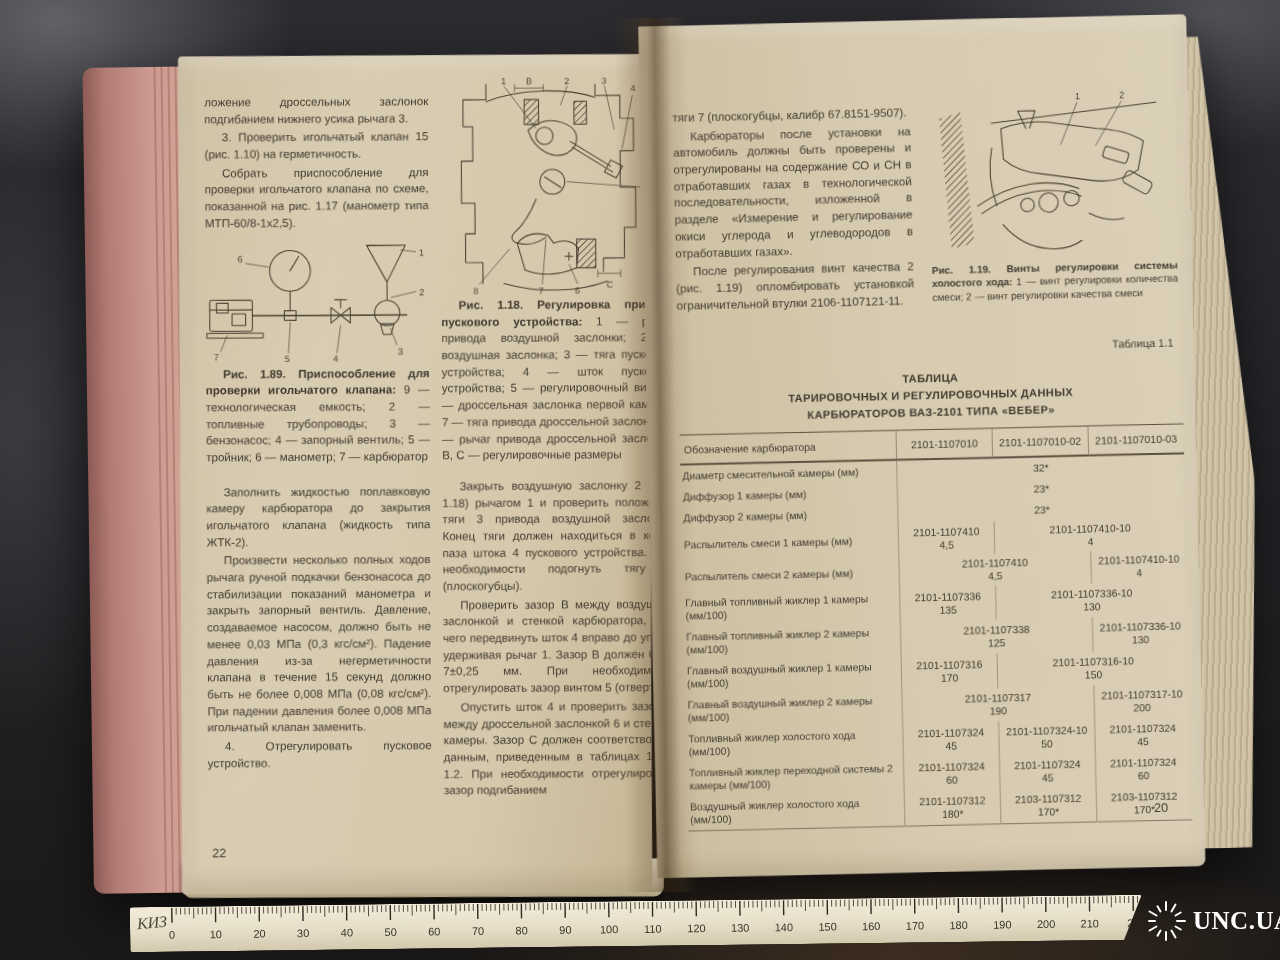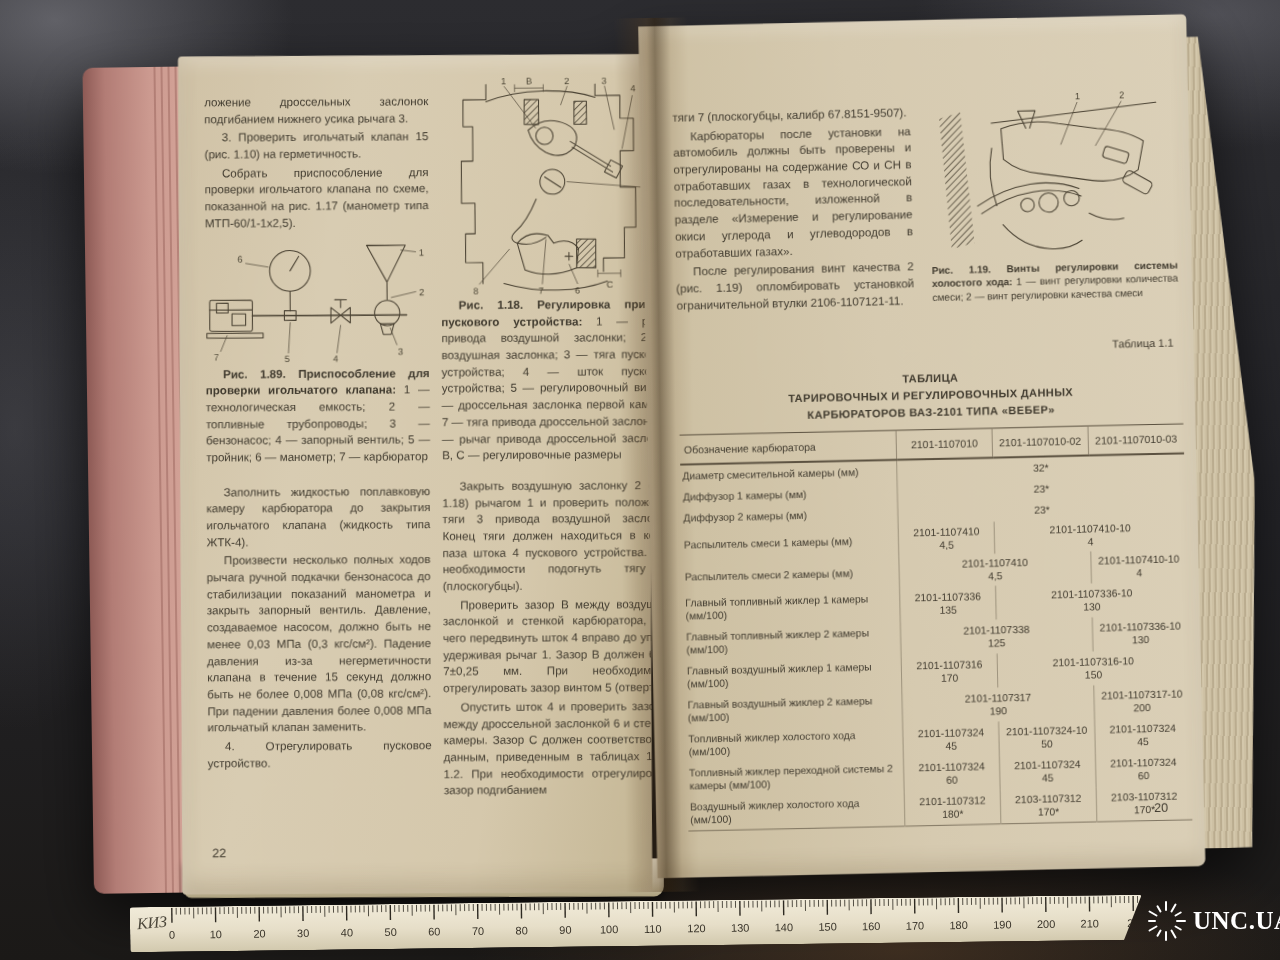--- a/index.html
+++ b/index.html
@@ -123,21 +123,21 @@
     <div class="cover"></div>
     <div class="underpages"></div>
     <div class="edges-right"></div>
 
     <div class="page page-left">
 
       <div class="col bodytext" style="left:26px;top:38px;width:224px;">
         <div>
             <p class="noindent">ложение дроссельных заслонок подгибанием нижнего усика рычага 3.</p>
             <p>3. Проверить игольчатый клапан 15 (рис. 1.10) на герметичность.</p>
-            <p>Собрать приспособление для проверки игольчатого клапана по схеме, показанной на рис. 1.17 (манометр типа МТП-60/1-1х2,5).</p>
+            <p>Собрать приспособление для проверки игольчатого клапана по схеме, показанной на рис. 1.17 (манометр типа МТП-60/8-1х2,5).</p>
           </div>
 
         <svg class="fig" width="226" height="128" viewBox="0 0 230 132">
           <g class="sk">
             <rect x="3" y="64" width="44" height="32" rx="2"></rect>
             <line x1="3" y1="74" x2="47" y2="74"></line>
             <rect x="10" y="67" width="12" height="10"></rect>
             <rect x="26" y="78" width="14" height="12"></rect>
             <rect x="0" y="98" width="58" height="5"></rect>
             <line x1="47" y1="80" x2="206" y2="80" stroke-width="1.6"></line>
@@ -165,25 +165,25 @@
           </g>
           <text x="219" y="19">1</text>
           <text x="219" y="60">2</text>
           <text x="197" y="121">3</text>
           <text x="130" y="128">4</text>
           <text x="80" y="128">5</text>
           <text x="32" y="25">6</text>
           <text x="7" y="126">7</text>
         </svg>
 
-        <p class="cap"><b>Рис. 1.89. Приспособление для проверки игольчатого клапана:</b><span> 1 — технологическая емкость; 2 — топливные трубопроводы; 3 — бензонасос; 4 — запорный вентиль; 5 — тройник; 6 — манометр; 7 — карбюратор</span></p>
+        <p class="cap"><b>Рис. 1.89. Приспособление для проверки игольчатого клапана:</b><span> 9 — технологическая емкость; 2 — топливные трубопроводы; 3 — бензонасос; 4 — запорный вентиль; 5 — тройник; 6 — манометр; 7 — карбюратор</span></p>
 
         <div style="height:16px"></div>
         <div>
-            <p>Заполнить жидкостью поплавковую камеру карбюратора до закрытия игольчатого клапана (жидкость типа ЖТК-4).</p>
+            <p>Заполнить жидкостью поплавковую камеру карбюратора до закрытия игольчатого клапана (жидкость типа ЖТК-2).</p>
             <p>Произвести несколько полных ходов рычага ручной подкачки бензонасоса до стабилизации показаний манометра и закрыть запорный вентиль. Давление, создаваемое насосом, должно быть не менее 0,03 МПа (0,3 кгс/см²). Падение давления из-за негерметичности клапана в течение 15 секунд должно быть не более 0,008 МПа (0,08 кгс/см²). При падении давления более 0,008 МПа игольчатый клапан заменить.</p>
             <p>4. Отрегулировать пусковое устройство.</p>
           </div>
       </div>
 
       <div class="col bodytext" style="left:262px;top:14px;width:232px;">
         <svg class="fig" width="206" height="222" viewBox="0 0 215 232">
           <g class="sk">
             <path d="M34,10 v16 h-24 v28 h10 v36 h-12 v44 h14 v32 h-10 v30 h18 v22"></path>
             <path d="M148,10 v12 h26 v24 h14 v34 h-14 v38 h16 v42 h-12 v32 h-22 v14"></path>

